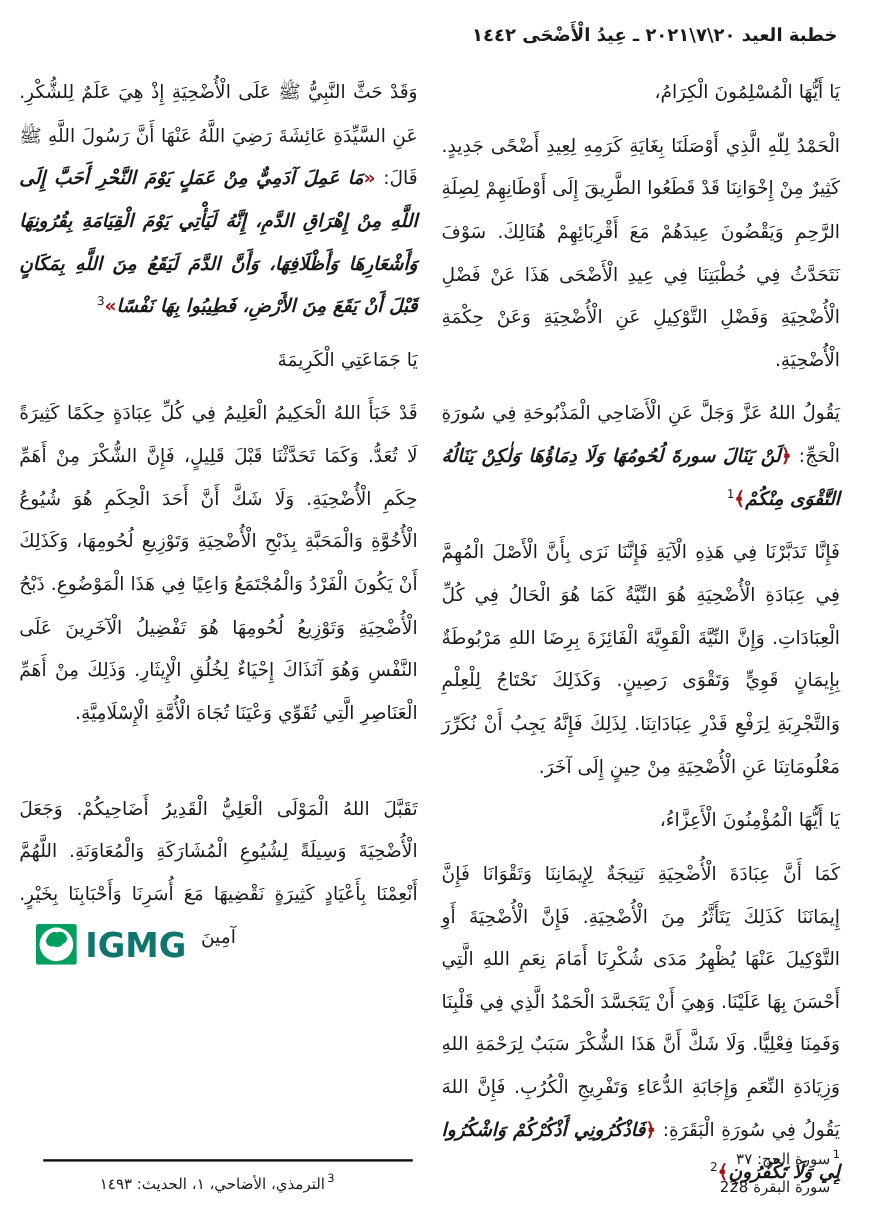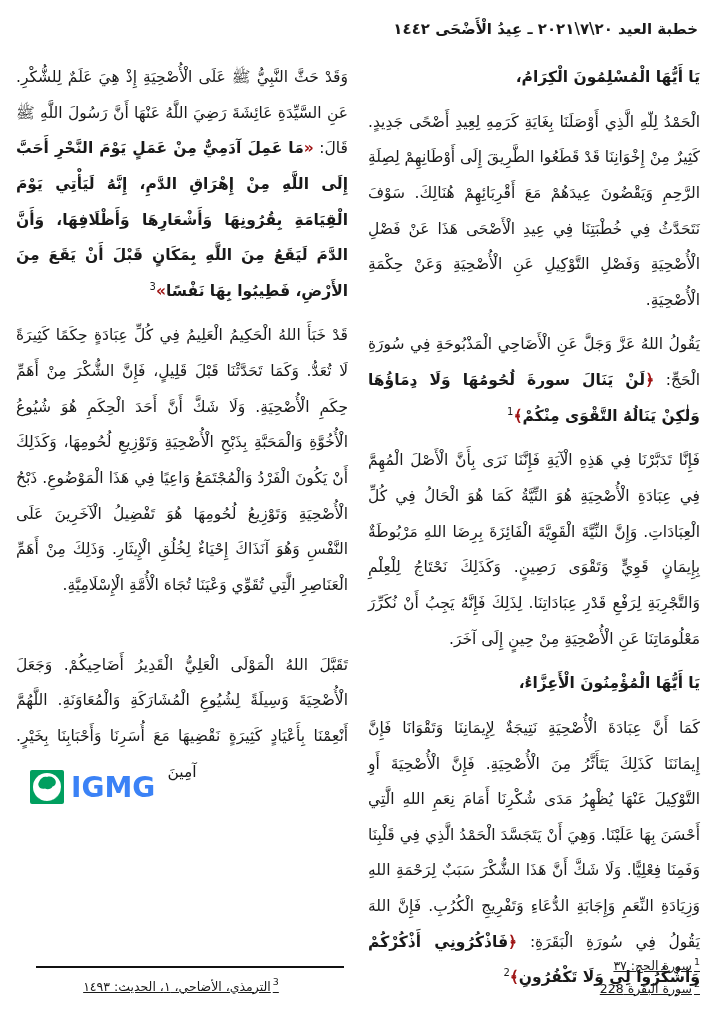--- a/index.html
+++ b/index.html
@@ -19,68 +19,69 @@
     font-size:15px; font-weight:bold;
     letter-spacing:0;
   }
   .columns {
     position:absolute; top:52px; right:24px; left:16px;
     display:flex; gap:20px;
     align-items:flex-start;
   }
   .col { flex:1 1 0; text-align:justify; font-size:15.5px; line-height:2.3; }
   .block { margin:8px 0 9px; }
-  .block.heading { font-weight:bold; }
+  .block.heading { font-weight:normal; }
   .block.center-last { text-align-last:center;margin-top:44px; }
-  .seg-bold { font-weight:bold; }
+  .seg-bold { font-weight:bold;font-style:italic; }
   .seg-red  { color:#9e1313; font-weight:bold; }
   sup.fn-ref { font-size:10px; line-height:0; vertical-align:super; font-weight:normal; }
   
   .logo {
     position:absolute; top:770px; left:30px;
     display:flex; align-items:center; gap:7px;
     direction:ltr;
   }
   .logo-icon { width:34px; height:34px; display:block; }
   .logo-text {
     font-family:"DejaVu Sans", sans-serif;
     font-size:28px; font-weight:900; letter-spacing:0px;
-    color:#3b82f6; transform:scaleY(1.02);text-align:right;
+    color:#0f766e; transform:scaleY(1.02);text-align:right;
   }
   
   .fn-left {
     position:absolute; left:16px; bottom:26px; width:330px;
     text-align:center; font-size:12.5px; line-height:1.8;
   }
   .fn-rule { width:308px; height:2px; background:#111; margin:0 0 8px auto; margin-right:2px; }
   .fn-right {
     position:absolute; right:24px; bottom:24px;
     text-align:right; font-size:12.5px; line-height:1.8;
   }
-  .fn-item { white-space:nowrap;text-decoration:underline; }
+  .fn-item { white-space:nowrap; }
   .fn-marker { font-size:9.5px; vertical-align:super; line-height:0; margin-left:2px; }
 </style>
 </head>
 <body>
 
 <div class="page">
 
   <div class="page-header">خطبة العيد ٢٠\٧\٢٠٢١ ـ عِيدُ الْأَضْحَى ١٤٤٢</div>
 
   <div class="columns">
     <div class="col" id="col-right">
         <div class="block heading"><span class="seg-text">يَا أَيُّهَا الْمُسْلِمُونَ الْكِرَامُ،</span></div>
         <div class="block para"><span class="seg-text">الْحَمْدُ لِلّهِ الَّذِي أَوْصَلَنَا بِغَايَةِ كَرَمِهِ لِعِيدِ أَضْحًى جَدِيدٍ. كَثِيرٌ مِنْ إِخْوَانِنَا قَدْ قَطَعُوا الطَّرِيقَ إِلَى أَوْطَانِهِمْ لِصِلَةِ الرَّحِمِ وَيَقْضُونَ عِيدَهُمْ مَعَ أَقْرِبَائِهِمْ هُنَالِكَ. سَوْفَ نَتَحَدَّثُ فِي خُطْبَتِنَا فِي عِيدِ الْأَضْحَى هَذَا عَنْ فَضْلِ الْأُضْحِيَةِ وَفَضْلِ التَّوْكِيلِ عَنِ الْأُضْحِيَةِ وَعَنْ حِكْمَةِ الْأُضْحِيَةِ.</span></div>
         <div class="block para"><span class="seg-text">يَقُولُ اللهُ عَزَّ وَجَلَّ عَنِ الْأَضَاحِي الْمَذْبُوحَةِ فِي سُورَةِ الْحَجِّ: </span><span class="seg-red">﴿</span><span class="seg-bold">لَنْ يَنَالَ سورةَ لُحُومُهَا وَلَا دِمَاؤُهَا وَلٰكِنْ يَنَالُهُ التَّقْوَى مِنْكُمْ</span><span class="seg-red">﴾</span><sup class="fn-ref">1</sup></div>
         <div class="block para"><span class="seg-text">فَإِنَّا تَدَبَّرْنَا فِي هَذِهِ الْآيَةِ فَإِنَّنَا نَرَى بِأَنَّ الْأَصْلَ الْمُهِمَّ فِي عِبَادَةِ الْأُضْحِيَةِ هُوَ النِّيَّةُ كَمَا هُوَ الْحَالُ فِي كُلِّ الْعِبَادَاتِ. وَإِنَّ النِّيَّةَ الْقَوِيَّةَ الْفَائِزَةَ بِرِضَا اللهِ مَرْبُوطَةٌ بِإِيمَانٍ قَوِيٍّ وَتَقْوَى رَصِينٍ. وَكَذَلِكَ نَحْتَاجُ لِلْعِلْمِ وَالتَّجْرِبَةِ لِرَفْعِ قَدْرِ عِبَادَاتِنَا. لِذَلِكَ فَإِنَّهُ يَجِبُ أَنْ نُكَرِّرَ مَعْلُومَاتِنَا عَنِ الْأُضْحِيَةِ مِنْ حِينٍ إِلَى آخَرَ.</span></div>
         <div class="block heading"><span class="seg-text">يَا أَيُّهَا الْمُؤْمِنُونَ الْأَعِزَّاءُ،</span></div>
         <div class="block para"><span class="seg-text">كَمَا أَنَّ عِبَادَةَ الْأُضْحِيَةِ نَتِيجَةٌ لِإِيمَانِنَا وَتَقْوَانَا فَإِنَّ إِيمَانَنَا كَذَلِكَ يَتَأَثَّرُ مِنَ الْأُضْحِيَةِ. فَإِنَّ الْأُضْحِيَةَ أَوِ التَّوْكِيلَ عَنْهَا يُظْهِرُ مَدَى شُكْرِنَا أَمَامَ نِعَمِ اللهِ الَّتِي أَحْسَنَ بِهَا عَلَيْنَا. وَهِيَ أَنْ يَتَجَسَّدَ الْحَمْدُ الَّذِي فِي قَلْبِنَا وَفَمِنَا فِعْلِيًّا. وَلَا شَكَّ أَنَّ هَذَا الشُّكْرَ سَبَبٌ لِرَحْمَةِ اللهِ وَزِيَادَةِ النِّعَمِ وَإِجَابَةِ الدُّعَاءِ وَتَفْرِيجِ الْكُرُبِ. فَإِنَّ اللهَ يَقُولُ فِي سُورَةِ الْبَقَرَةِ: </span><span class="seg-red">﴿</span><span class="seg-bold">فَاذْكُرُونِي أَذْكُرْكُمْ وَاشْكُرُوا لِي وَلَا تَكْفُرُونِ</span><span class="seg-red">﴾</span><sup class="fn-ref">2</sup></div>
       </div>
     <div class="col" id="col-left">
         <div class="block para"><span class="seg-text">وَقَدْ حَثَّ النَّبِيُّ ﷺ عَلَى الْأُضْحِيَةِ إِذْ هِيَ عَلَمٌ لِلشُّكْرِ. عَنِ السَّيِّدَةِ عَائِشَةَ رَضِيَ اللَّهُ عَنْهَا أَنَّ رَسُولَ اللَّهِ ﷺ قَالَ: </span><span class="seg-red">«</span><span class="seg-bold">مَا عَمِلَ آدَمِيٌّ مِنْ عَمَلٍ يَوْمَ النَّحْرِ أَحَبَّ إِلَى اللَّهِ مِنْ إِهْرَاقِ الدَّمِ، إِنَّهُ لَيَأْتِي يَوْمَ الْقِيَامَةِ بِقُرُونِهَا وَأَشْعَارِهَا وَأَظْلَافِهَا، وَأَنَّ الدَّمَ لَيَقَعُ مِنَ اللَّهِ بِمَكَانٍ قَبْلَ أَنْ يَقَعَ مِنَ الأَرْضِ، فَطِيبُوا بِهَا نَفْسًا</span><span class="seg-red">»</span><sup class="fn-ref">3</sup></div>
+        <div class="block heading"><span class="seg-text">يَا جَمَاعَتِي الْكَرِيمَةَ</span></div>
         <div class="block para"><span class="seg-text">قَدْ خَبَأَ اللهُ الْحَكِيمُ الْعَلِيمُ فِي كُلِّ عِبَادَةٍ حِكَمًا كَثِيرَةً لَا تُعَدُّ. وَكَمَا تَحَدَّثْنَا قَبْلَ قَلِيلٍ، فَإِنَّ الشُّكْرَ مِنْ أَهَمِّ حِكَمِ الْأُضْحِيَةِ. وَلَا شَكَّ أَنَّ أَحَدَ الْحِكَمِ هُوَ شُيُوعُ الْأُخُوَّةِ وَالْمَحَبَّةِ بِذَبْحِ الْأُضْحِيَةِ وَتَوْزِيعِ لُحُومِهَا، وَكَذَلِكَ أَنْ يَكُونَ الْفَرْدُ وَالْمُجْتَمَعُ وَاعِيًا فِي هَذَا الْمَوْضُوعِ. ذَبْحُ الْأُضْحِيَةِ وَتَوْزِيعُ لُحُومِهَا هُوَ تَفْضِيلُ الْآخَرِينَ عَلَى النَّفْسِ وَهُوَ آنَذَاكَ إِحْيَاءٌ لِخُلُقِ الْإِيثَارِ. وَذَلِكَ مِنْ أَهَمِّ الْعَنَاصِرِ الَّتِي تُقَوِّي وَعْيَنَا تُجَاهَ الْأُمَّةِ الْإِسْلَامِيَّةِ.</span></div>
         <div class="block para center-last"><span class="seg-text">تَقَبَّلَ اللهُ الْمَوْلَى الْعَلِيُّ الْقَدِيرُ أَضَاحِيكُمْ. وَجَعَلَ الْأُضْحِيَةَ وَسِيلَةً لِشُيُوعِ الْمُشَارَكَةِ وَالْمُعَاوَنَةِ. اللَّهُمَّ أَنْعِمْنَا بِأَعْيَادٍ كَثِيرَةٍ نَقْضِيهَا مَعَ أُسَرِنَا وَأَحْبَابِنَا بِخَيْرٍ. آمِينَ</span></div>
       </div>
   </div>
 
   <div class="logo">
     <svg class="logo-icon" viewBox="0 0 34 34" xmlns="http://www.w3.org/2000/svg">
       <rect x="0" y="0" width="34" height="34" rx="2" fill="#009f5f"></rect>
       <circle cx="17" cy="17" r="14" fill="#ffffff"></circle>
       <path fill="#009f5f" d="M31 17a14 14 0 0 1 -26.4 6.4A14.5 14.5 0 0 0 17 31 14 14 0 0 0 31 17z"></path>

